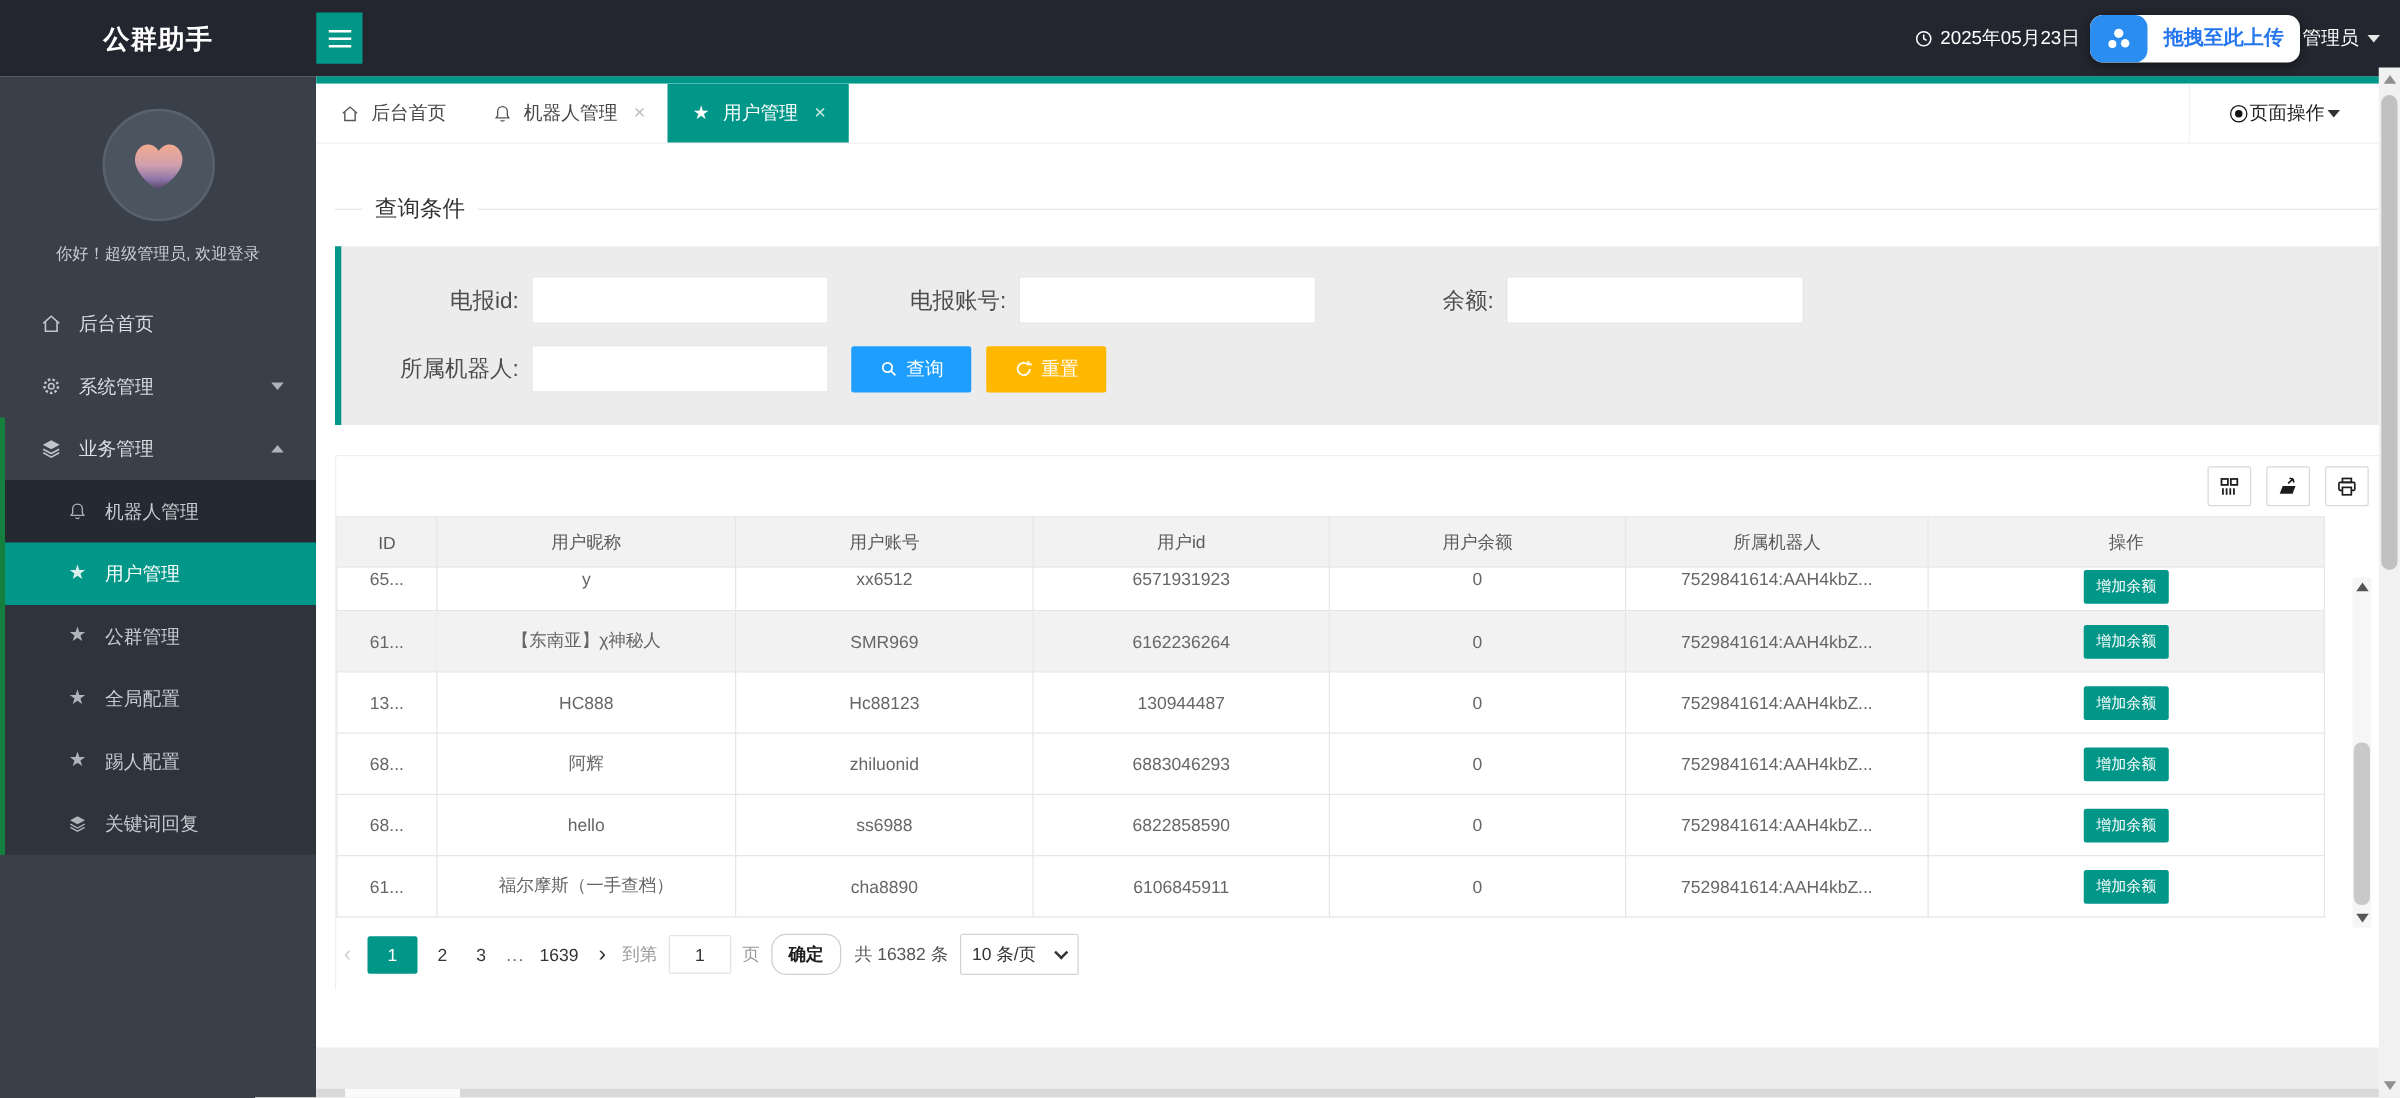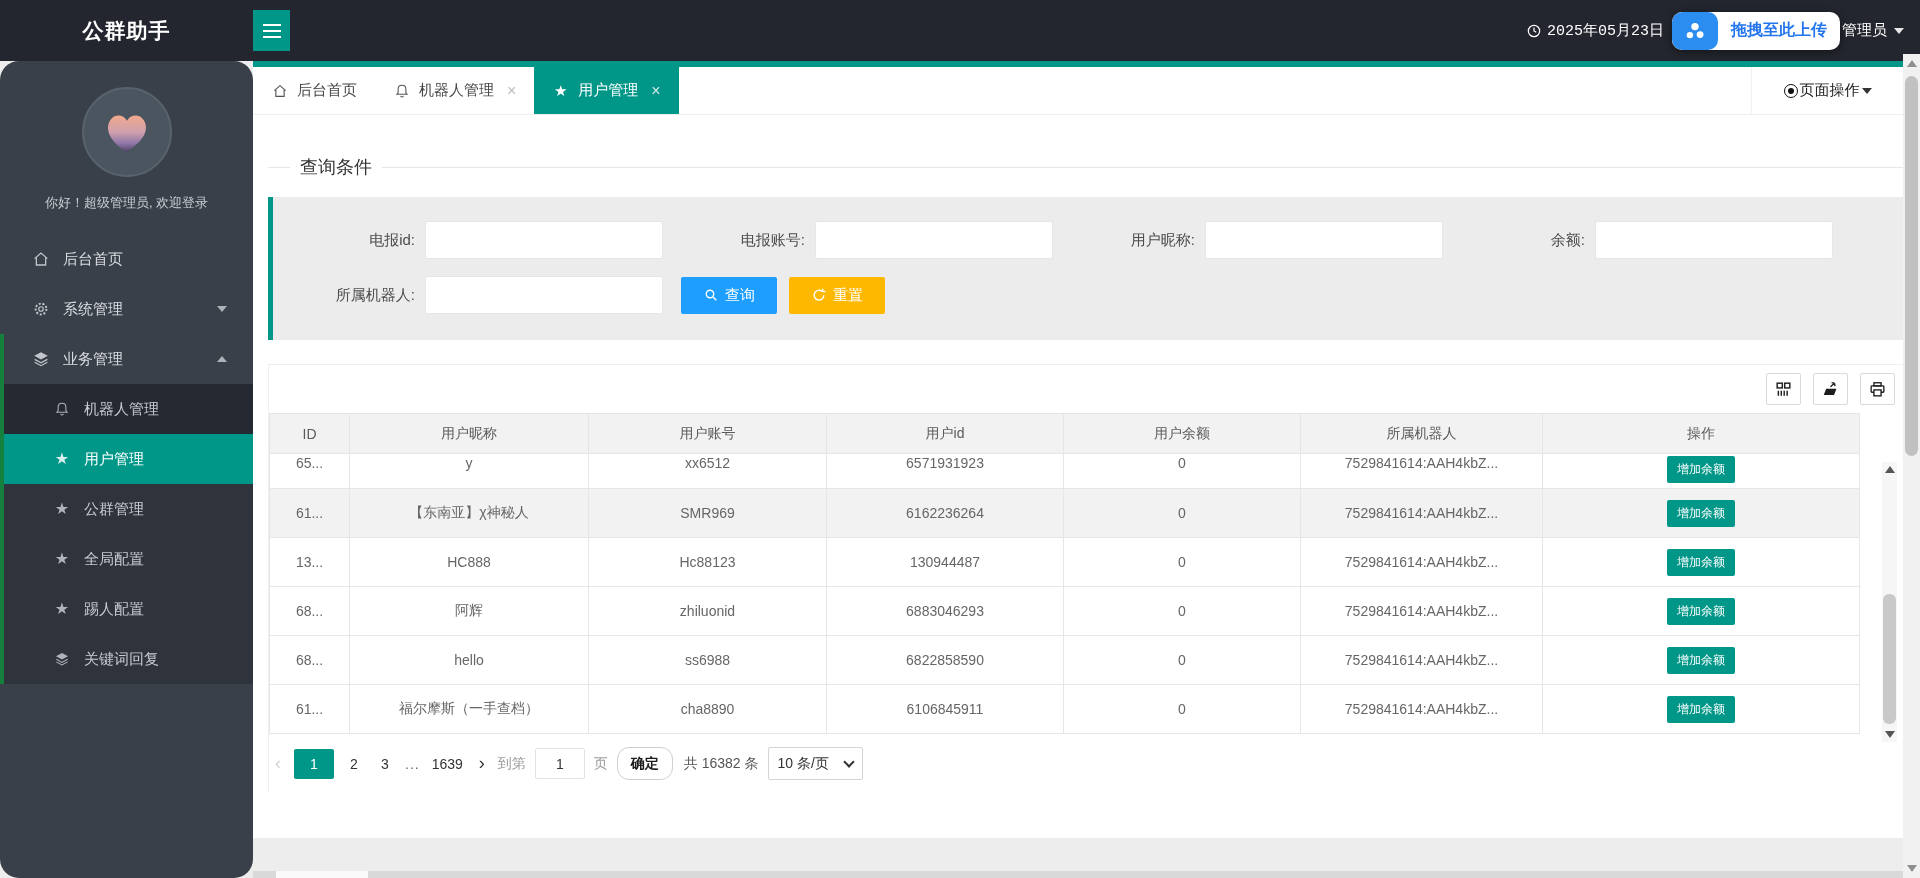--- a/index.html
+++ b/index.html
@@ -6,34 +6,34 @@
   html,body { width:1920px; height:878px; overflow:hidden; }
   body { font-family:"Liberation Sans","DejaVu Sans",sans-serif; font-size:14px; background:#ededed; }
   .app { position:relative; width:1920px; height:878px; display:flex; flex-direction:column; }
 
   
   .header { height:61px; background:#23262e; display:flex; align-items:center; flex:0 0 61px; position:relative; z-index:30; }
   .logo { width:253px; text-align:center; color:#ffffff; font-size:21px; font-weight:bold; letter-spacing:1px; }
   .hamburger { width:37px; height:41px; background:#009688; border:none; cursor:pointer; display:flex; flex-direction:column; justify-content:center; align-items:center; gap:4px; }
   .hamburger i { width:18px; height:2px; background:#fff; display:block; }
   .header-right { margin-left:auto; display:flex; align-items:center; padding-right:16px; color:#fff; }
-  .date-wrap { display:flex; align-items:center; gap:5px; font-size:15px;font-family:Liberation Mono, monospace; }
+  .date-wrap { display:flex; align-items:center; gap:5px; font-size:15px; }
   .date-wrap .icon { width:16px; height:16px; display:inline-flex; }
   .upload-overlay { display:flex; align-items:stretch; height:38px; margin:0 2px 0 8px; border-radius:10px; box-shadow:0 2px 8px rgba(0,0,0,.45); cursor:pointer; overflow:hidden; background:#fff; }
   .upload-overlay .up-ico { width:46px; background:#2b8df0; color:#fff; display:flex; align-items:center; justify-content:center; border-radius:10px; }
   .upload-overlay .up-ico svg { width:24px; height:24px; }
   .upload-overlay .up-label { display:flex; align-items:center; padding:0 13px; color:#2476ee; font-weight:bold; font-size:16px; }
   .admin-wrap { display:flex; align-items:center; gap:7px; font-size:15px; cursor:pointer; }
   .caret-down-w { width:0; height:0; border-left:5px solid transparent; border-right:5px solid transparent; border-top:6px solid #e8e8e8; display:inline-block; }
 
   
   .body-row { flex:1; display:flex; min-height:0; }
 
   
-  .sidebar { width:253px; flex:0 0 253px; background:#394049; color:#d4d8de; overflow:hidden;border-radius:19px; }
+  .sidebar { width:253px; flex:0 0 253px; background:#394049; color:#d4d8de; overflow:hidden; }
   .avatar-ring { width:90px; height:90px; margin:26px auto 0; border-radius:50%; background:#4a5560; border:2px solid #57626d; display:flex; align-items:center; justify-content:center; }
   .avatar-ring svg { width:52px; height:48px; }
   .greeting { text-align:center; font-size:13px; color:#c9ced5; margin-top:17px; }
   .nav { margin-top:22px; font-size:15px; }
   .nav-item { height:50px; display:flex; align-items:center; padding-left:31px; gap:12px; cursor:pointer; position:relative; color:#dadde2; }
   .nav-item .nicon { width:20px; height:20px; display:inline-flex; align-items:center; justify-content:center; opacity:.85; }
   .nav-item .nicon svg { width:18px; height:18px; }
   .nav-item .star-glyph { font-size:16px; line-height:1; }
   .nav-caret { position:absolute; right:26px; width:0; height:0; }
   .nav-caret.down { border-left:5px solid transparent; border-right:5px solid transparent; border-top:6px solid #aeb3ba; }
@@ -70,21 +70,21 @@
   .legend-row .line { height:1px; background:#e7e7e7; }
   .legend-row .line.short { width:22px; }
   .legend-row .line.long { flex:1; }
   .legend-text { padding:0 10px; font-size:18px; color:#333; }
 
   
   .form-box { margin-top:18px; background:#ececec; border-left:5px solid #009688; padding:24px 0 26px 0; }
   .form-row { display:flex; align-items:center; }
   .form-row + .form-row { margin-top:17px; }
   .form-group { display:flex; align-items:center; }
-  .form-group .flabel { width:152px; text-align:right; padding-right:10px; font-size:15px; color:#4d4d4d; }
+  .form-group .flabel { width:152px; text-align:right; padding-right:10px; font-size:18px; color:#4d4d4d; }
   .form-group input { width:238px; height:38px; border:1px solid #e6e6e6; background:#fff; border-radius:2px; padding:0 10px; font-size:14px; color:#333; outline:none; }
   .btn { height:37px; border:none; border-radius:2px; color:#fff; font-size:15px; display:inline-flex; align-items:center; justify-content:center; gap:6px; cursor:pointer; padding:0 22px; }
   .btn svg { width:16px; height:16px; }
   .btn-search { background:#1E9FFF; margin-left:18px; }
   .btn-reset { background:#FFB800; margin-left:12px; }
 
   
   .card { margin-top:24px; background:#fff; border:1px solid #efefef; border-bottom:none; position:relative; padding-bottom:8px; }
   .toolbar { display:flex; justify-content:flex-end; gap:12px; padding:8px 18px 8px 0; }
   .tool-btn { width:35px; height:32px; border:1px solid #d9d9d9; background:#fff; border-radius:2px; display:flex; align-items:center; justify-content:center; color:#1d1d1d; cursor:pointer; }
@@ -313,24 +313,20 @@
         </div>
 
         <div class="form-box">
           <div class="form-row" id="form-row-1">
               <div class="form-group">
                 <span class="flabel">电报id:</span>
                 <input style="">
               </div>
               <div class="form-group">
                 <span class="flabel">电报账号:</span>
-                <input style="">
-              </div>
-              <div class="form-group">
-                <span class="flabel">用户昵称:</span>
                 <input style="">
               </div>
               <div class="form-group">
                 <span class="flabel">余额:</span>
                 <input style="">
               </div>
             </div>
           <div class="form-row" id="form-row-2">
               <div class="form-group">
                 <span class="flabel">所属机器人:</span>

